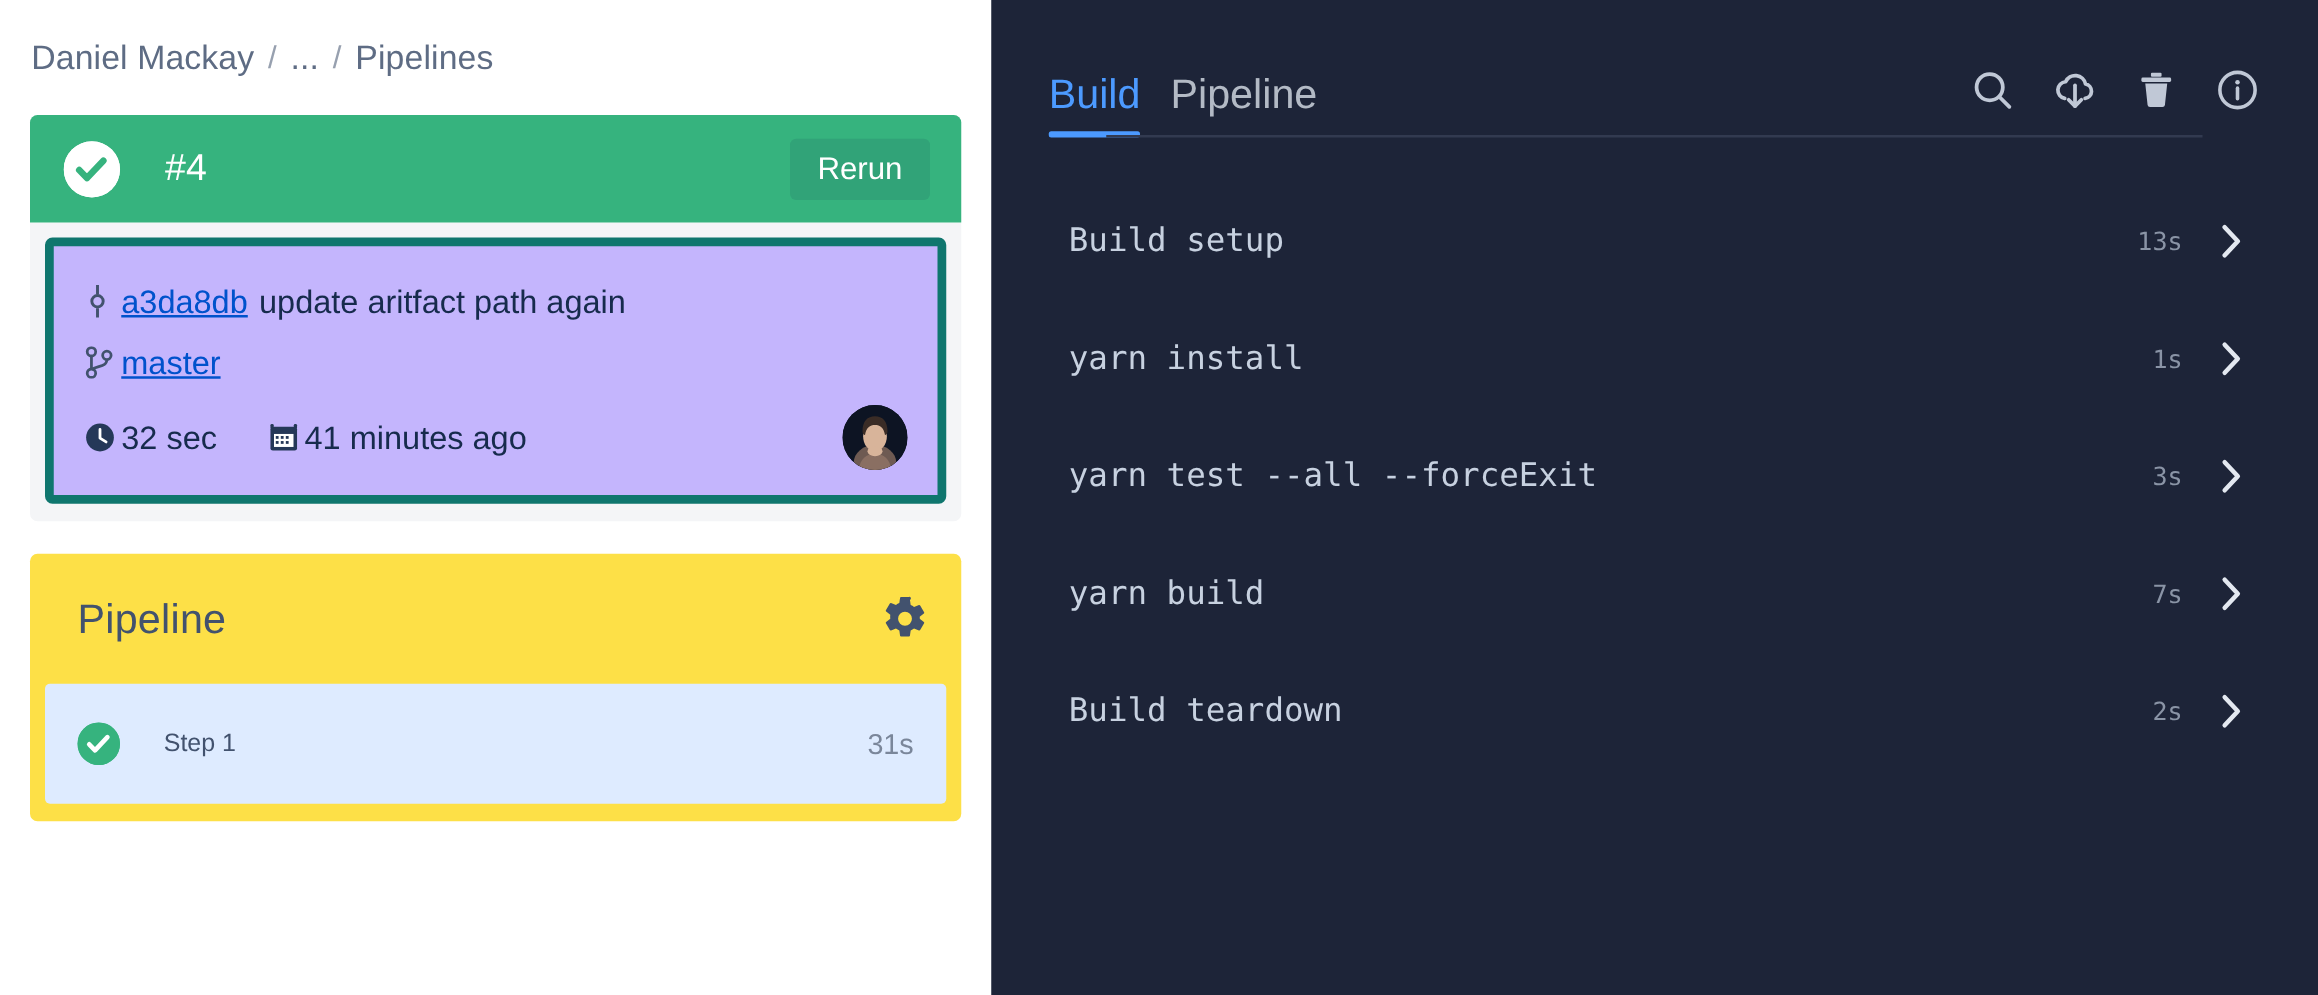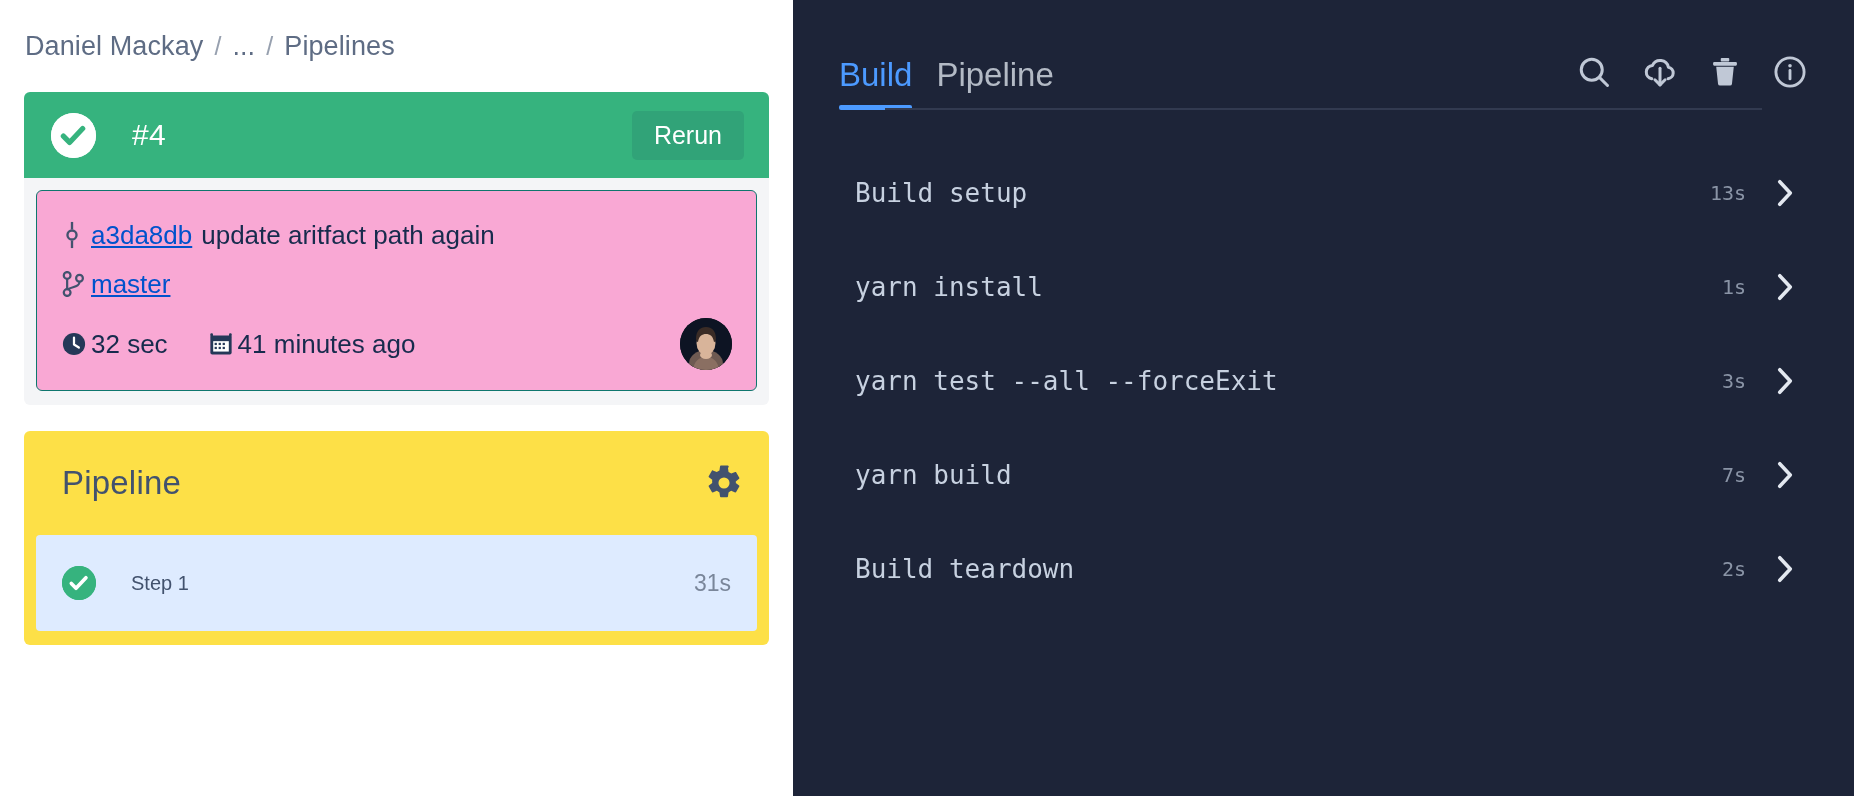--- a/index.html
+++ b/index.html
@@ -79,22 +79,22 @@
     line-height: 1;
   }
 
   
   .build-body {
     background: #f4f5f7;
     border-radius: 0 0 6px 6px;
     padding: 12px 12px 14px 12px;
   }
   .info-card {
-    background: #f9a8d4;
-    border: 1px solid #0f766e;
+    background: #c4b5fd;
+    border: 7px solid #0f766e;
     border-radius: 6px;
     padding: 22px 24px 20px 24px;
   }
   .info-row {
     display: flex;
     align-items: center;
     min-height: 44px;
     font-size: 26px;
     color: #172b4d;
   }

